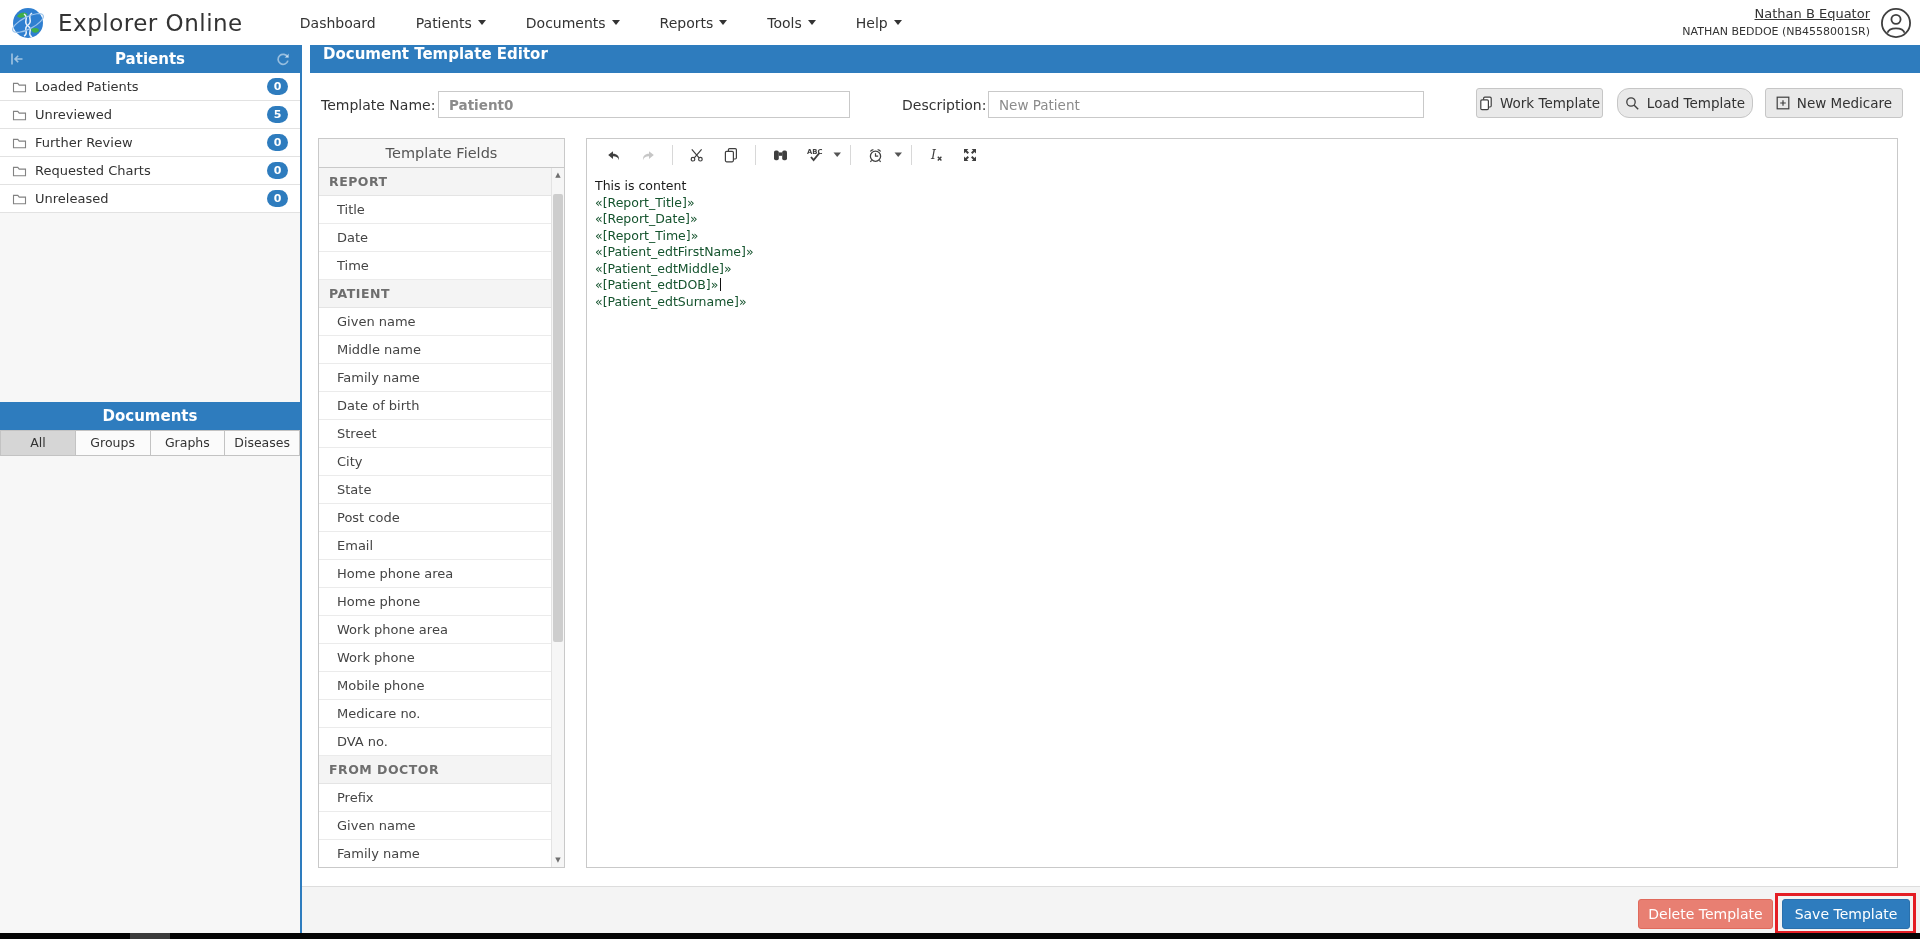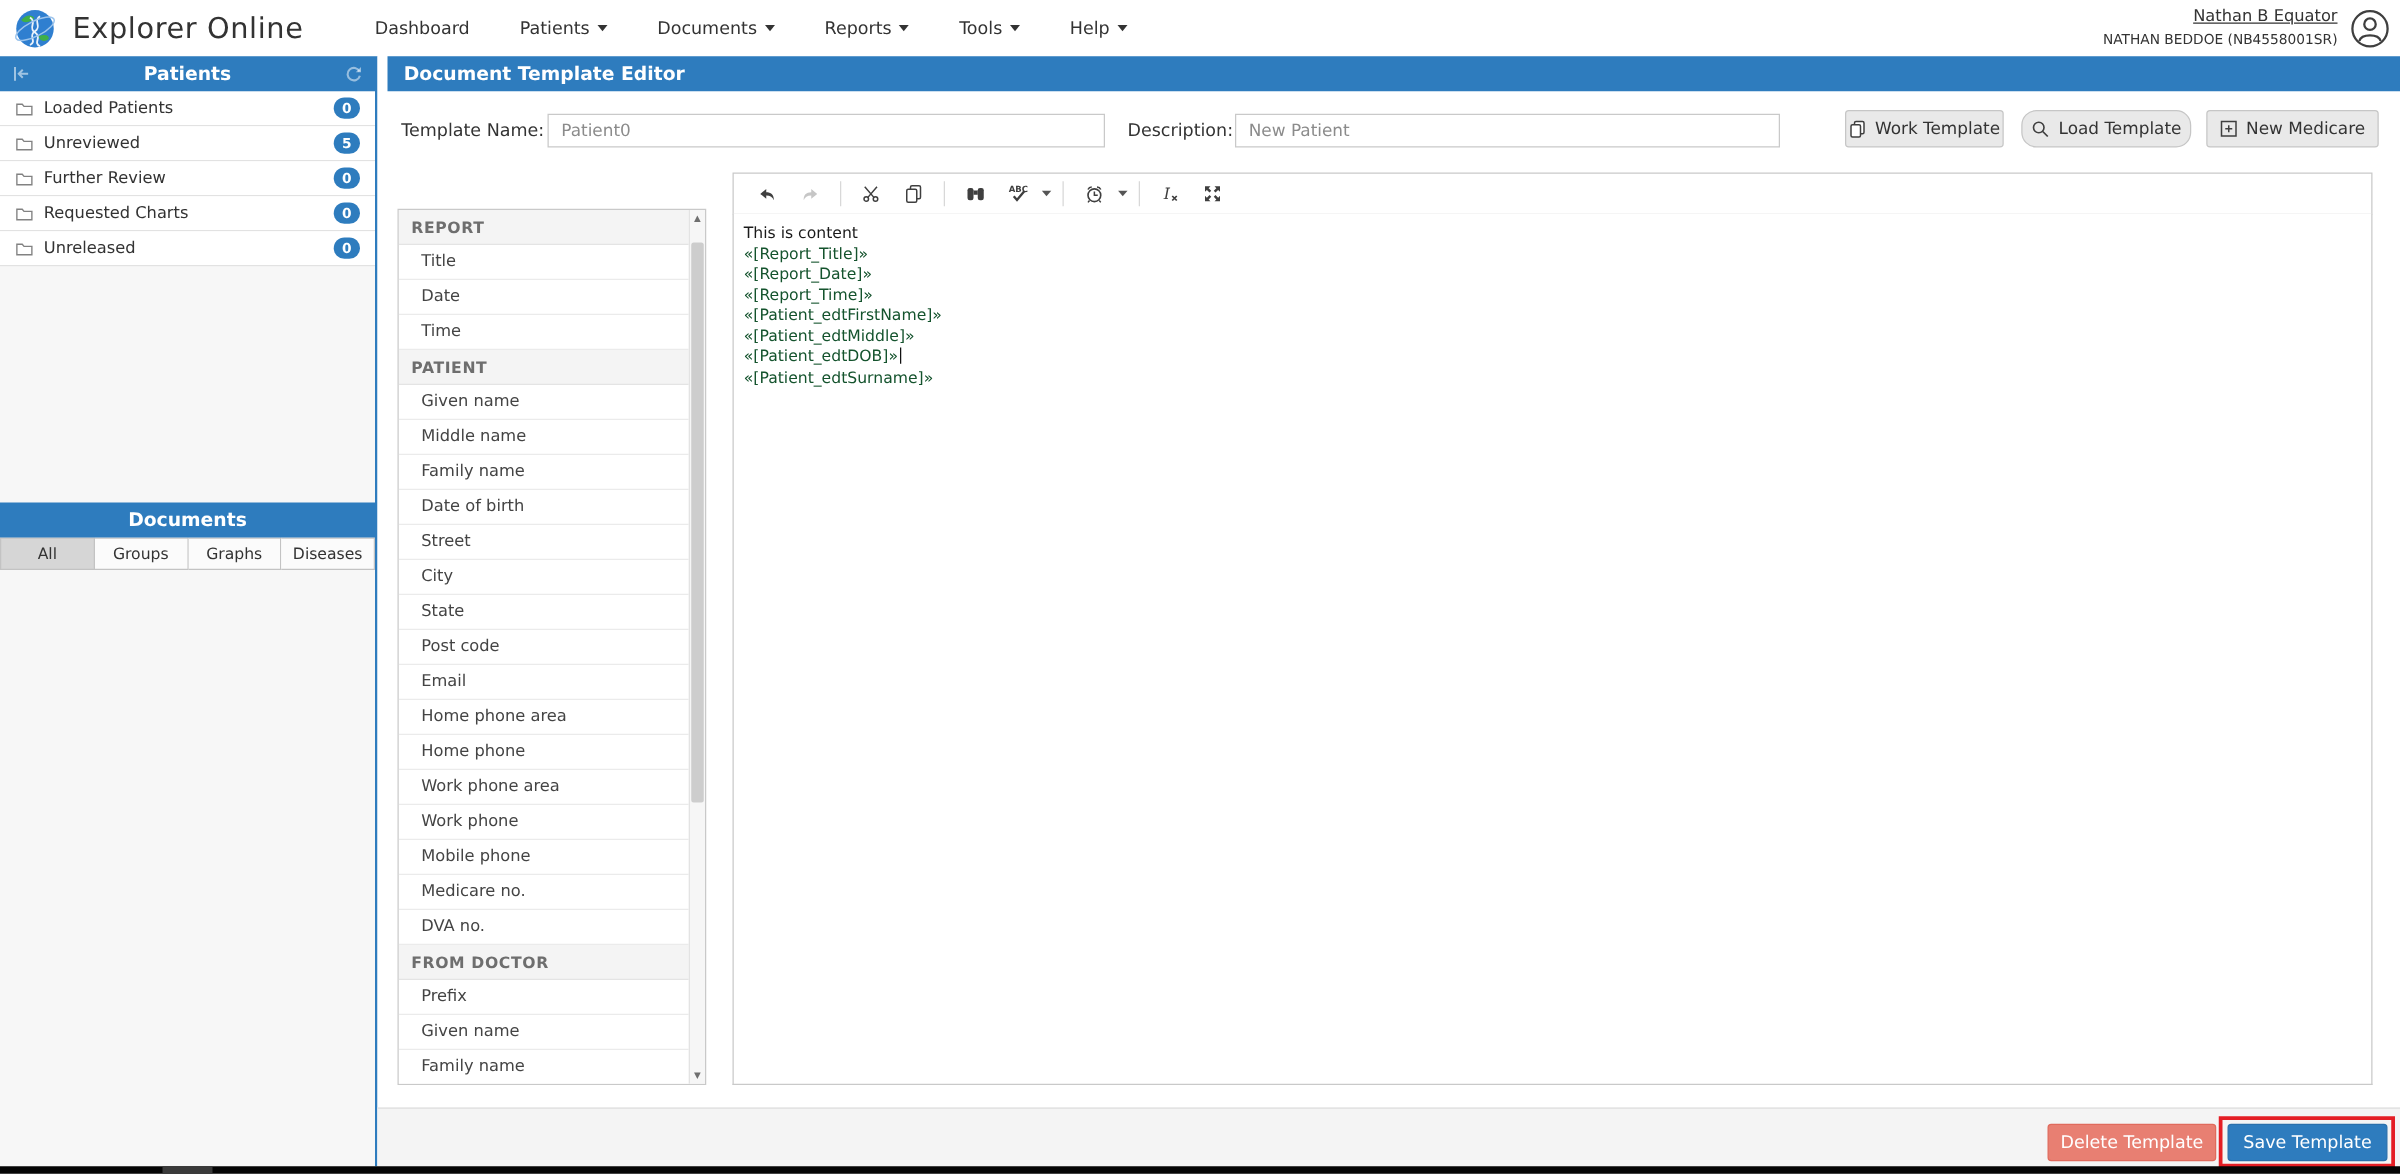--- a/index.html
+++ b/index.html
@@ -39,28 +39,28 @@
   #documents-block { position:absolute; left:0; top:357px; width:300px; }
   #document-tabs { display:flex; }
   .doc-tab { flex:1 1 0; height:26px; line-height:24px; text-align:center; font-size:12.5px; color:#333;
              background:#fbfbfb; border:1px solid #c3c3c3; border-left:none; cursor:pointer; }
   .doc-tab:first-child { border-left:1px solid #c3c3c3; }
   .doc-tab.active { background:#d6d6d6; }
 
   
   #main { position:absolute; left:302px; top:45px; width:1618px; height:888px; background:#fff; }
   #main-header { position:absolute; left:8px; right:0; top:0; height:28px; background:#2e7cbe;
-                 color:#fff; font-size:15px; font-weight:bold; display:flex; align-items:center; padding-left:13px; }
+                 color:#fff; font-size:15px; font-weight:bold; display:flex; padding-left:13px; }
 
   .fld-label { position:absolute; top:47px; height:26px; line-height:26px; font-size:14px; color:#333; }
   #template-name-label { left:19px; }
   #description-label  { left:600px; }
   .txt-input { position:absolute; top:46px; height:27px; border:1px solid #c9c9c9; background:#fff;
                font-family:"DejaVu Sans","Liberation Sans",sans-serif; font-size:13.5px; color:#8b8b8b; padding:0 10px; }
-  #template-name-input { left:136px; width:446px; }
+  #template-name-input { left:136px; width:412px;font-weight:bold; }
   #description-input   { left:686px; width:436px; }
 
   .tpl-btn { position:absolute; top:43px; height:30px; background:#e9e9e9; border:1px solid #c6c6c6;
              border-radius:3px; font-family:inherit; font-size:13.5px; color:#333; cursor:pointer;
              display:flex; align-items:center; justify-content:center; gap:7px; }
   #clone-btn { left:1174px; width:127px; }
   #load-btn  { left:1315px; width:136px;border-radius:12px; }
   #new-btn   { left:1463px; width:138px; }
 
   
@@ -246,20 +246,23 @@
     <span>Load Template</span>
   </button>
   <button class="tpl-btn" id="new-btn">
     <svg width="14" height="14" viewBox="0 0 14 14">
       <rect x="1.2" y="1.2" width="11.6" height="11.6" fill="none" stroke="#3f3f3f" stroke-width="1.2"></rect>
       <path d="M7 4.2 V9.8 M4.2 7 H9.8" stroke="#3f3f3f" stroke-width="1.2"></path>
     </svg>
     <span>New Medicare</span>
   </button>
 
+  <div id="fields-header">
+    <span>Template Fields</span>
+  </div>
   <div id="fields-list">
     <div id="fields-inner">
         <div class="field-sec">REPORT</div>
         <div class="field-row">Title</div>
         <div class="field-row">Date</div>
         <div class="field-row">Time</div>
         <div class="field-sec">PATIENT</div>
         <div class="field-row">Given name</div>
         <div class="field-row">Middle name</div>
         <div class="field-row">Family name</div>

